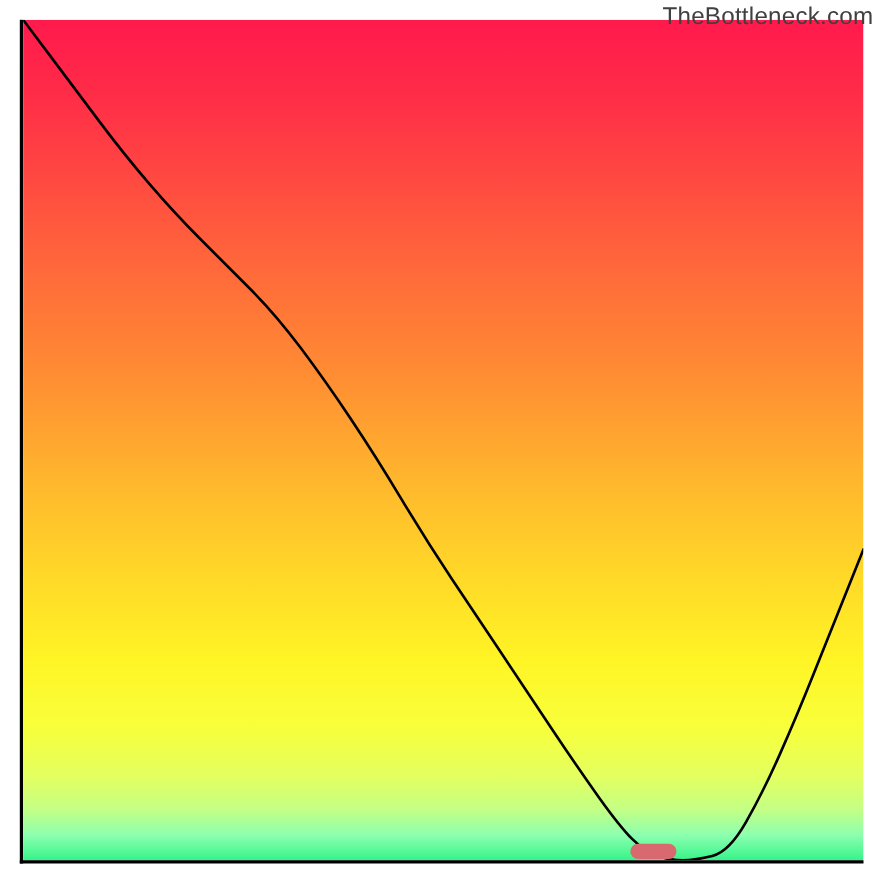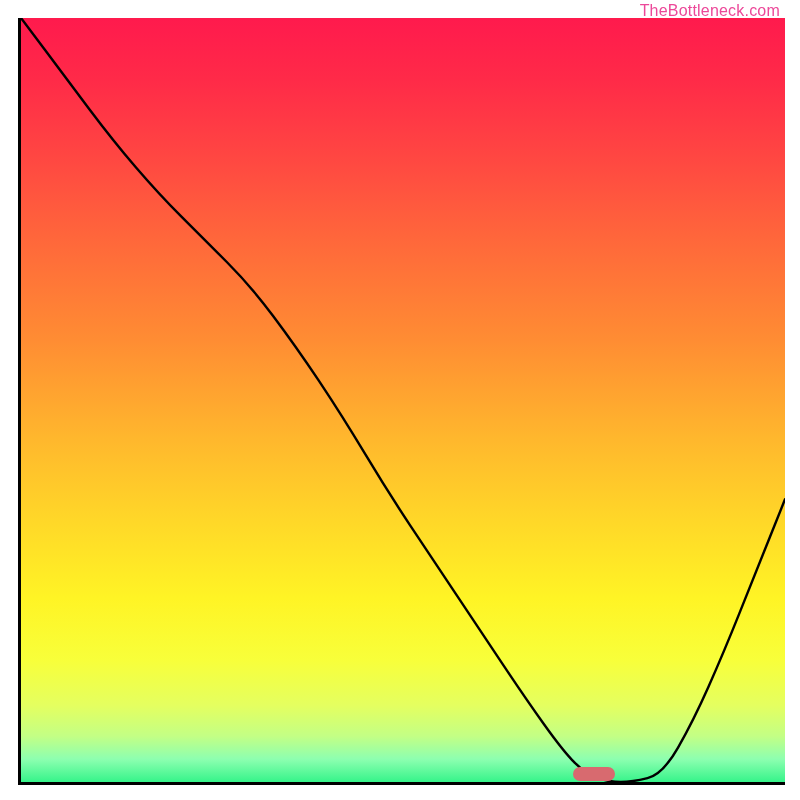--- a/index.html
+++ b/index.html
@@ -42,24 +42,24 @@
       #f8ff3a 84%,
       #e4ff60 90%,
       #c3ff85 94%,
       #8dffb0 97%,
       #36f48a 100%
     );
   }
   .watermark {
     position: absolute;
     top: 2px;
-    right: 20px;
-    font-size: 16px;
+    right: 6px;
+    font-size: 22px;
     font-weight: 500;
-    color: #ec4899;
+    color: #404040;
     letter-spacing: 0.2px;
     pointer-events: none;
   }
   svg.curve {
     position: absolute;
     inset: 0;
     width: 100%;
     height: 100%;
   }
   .marker {

